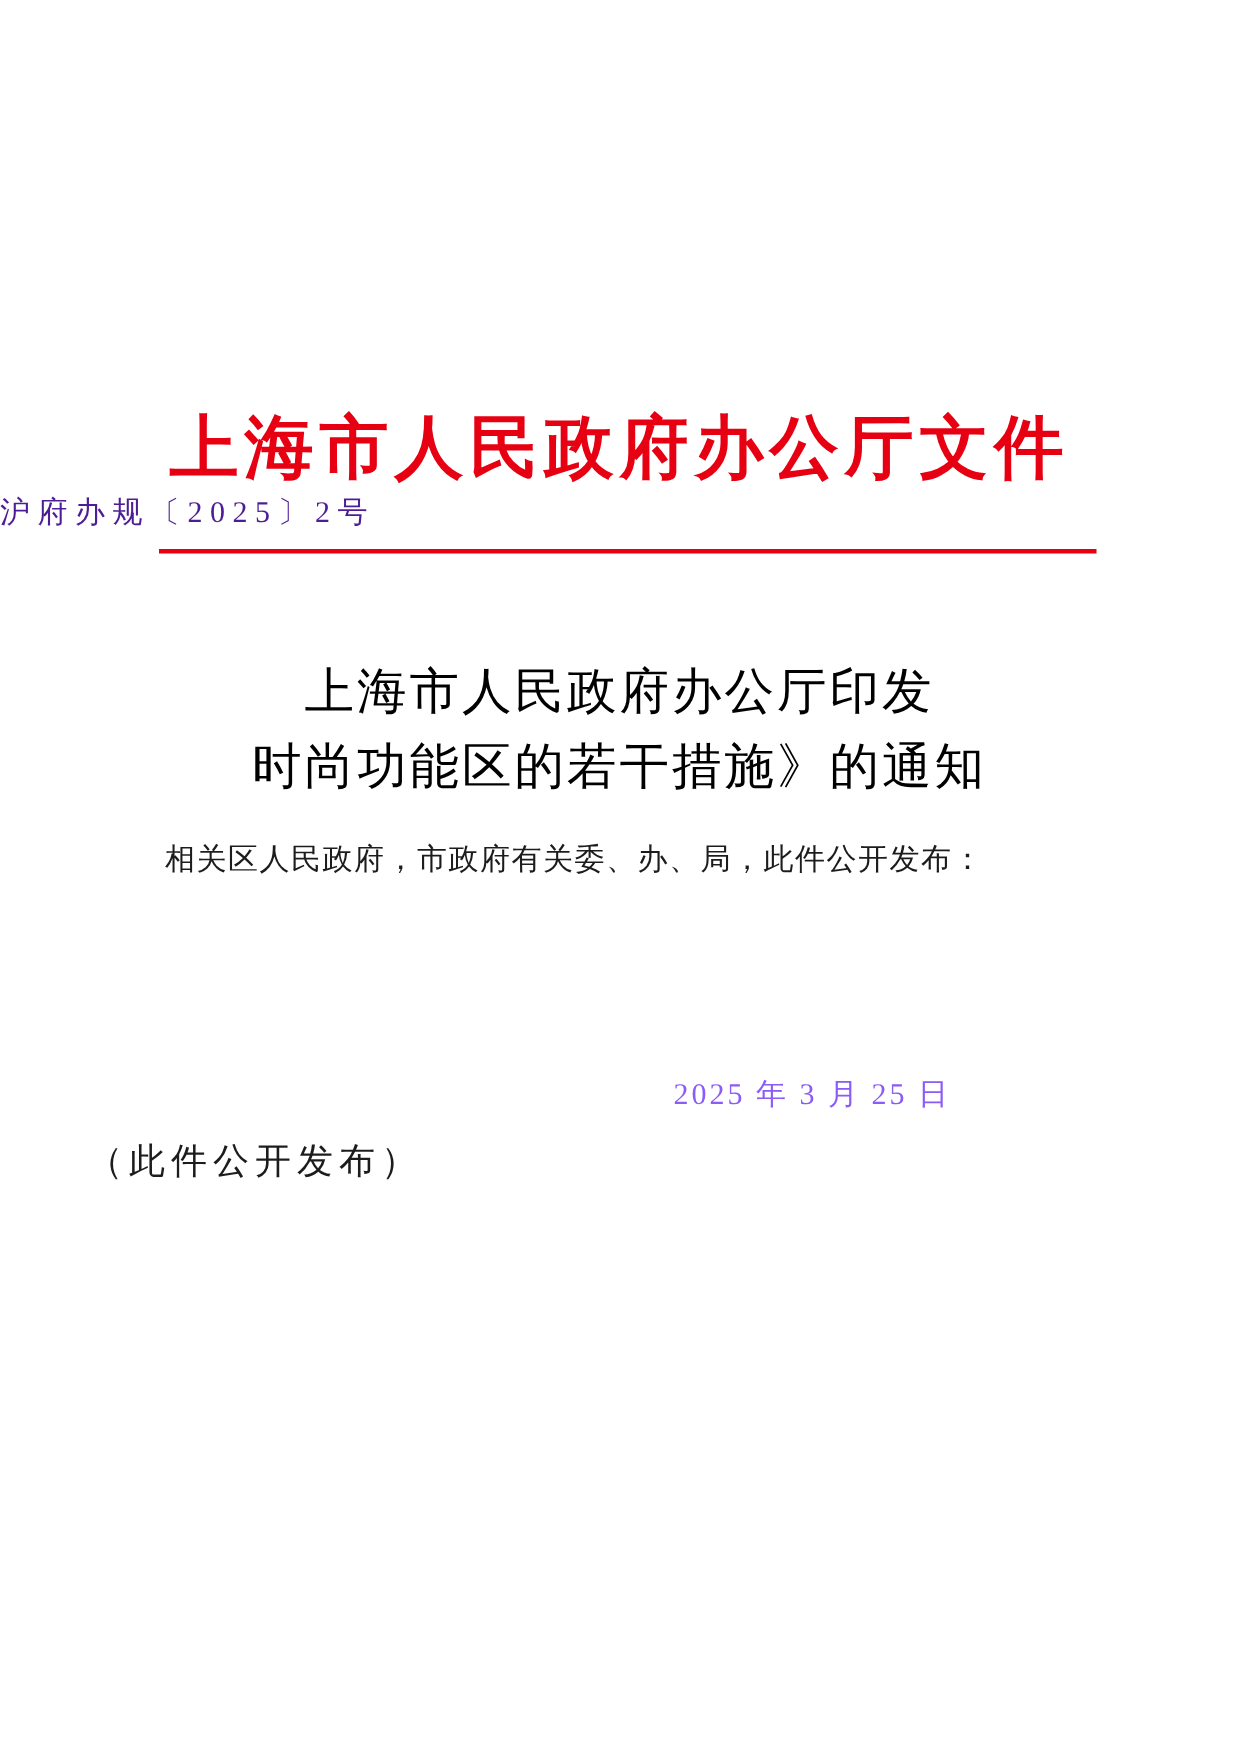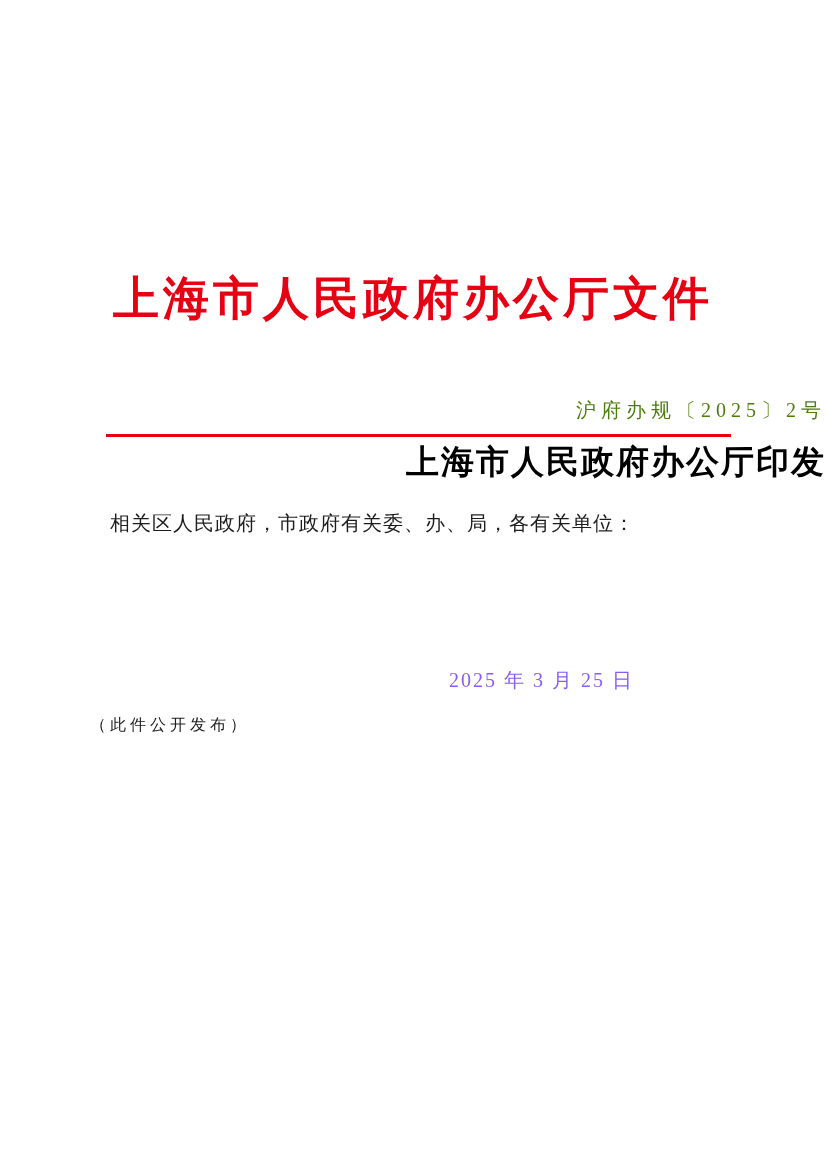--- a/index.html
+++ b/index.html
@@ -26,38 +26,38 @@
     text-align: center;
     font-size: 46px;
     line-height: 58px;
     font-weight: bold;
     letter-spacing: 4px;
     color: var(--accent);
     white-space: nowrap;
   }
   
   .doc-number {
-    margin-top: 68px;
-    text-align: right;
+    text-align: left;
     font-size: 20px;
     line-height: 28px;
     letter-spacing: 5px;
-    color: #4d7c0f;
+    color: #4c1d95;
   }
   
   .red-rule {
     margin: 10px 95px 0 106px;
     height: 3px;
     background: var(--accent);
     border: none;
   }
   
   .doc-title {
-    text-align: right;
-    font-weight: bold;
+    margin-top: 68px;
+    text-align: center;
+    font-weight: normal;
     font-size: 33px;
     line-height: 50px;
     letter-spacing: 2px;
     color: #000000;
   }
   
   .body-text {
     margin: 13px 106px 0 110px;
     font-size: 20px;
     line-height: 47px;
@@ -75,22 +75,22 @@
     padding-right: 192px;
     font-size: 20px;
     line-height: 28px;
     letter-spacing: 2px;
     color: #8b5cf6;
     white-space: nowrap;
   }
   
   .public-note {
     margin-top: 17px;
-    padding-left: 90px;
-    font-size: 16px;
+    padding-left: 58px;
+    font-size: 24px;
     line-height: 28px;
     letter-spacing: 4px;
     color: #1c1c1c;
   }
   
   .page-footer {
     position: absolute;
     top: 1036px;
     right: 126px;
     display: inline-flex;
@@ -115,24 +115,25 @@
 <div class="page">
 
   <div class="masthead">上海市人民政府办公厅文件</div>
 
   <div class="doc-number">沪府办规〔2025〕2号</div>
 
   <hr class="red-rule">
 
   <div class="doc-title">
     <div>上海市人民政府办公厅印发</div>
+    <div>时尚功能区的若干措施》的通知</div>
   </div>
 
   <div class="body-text">
-    <p>相关区人民政府，市政府有关委、办、局，各有关单位：</p>
+    <p>相关区人民政府，市政府有关委、办、局，此件公开发布：</p>
   </div>
 
   <div class="signoff-date">2025 年 3 月 25 日</div>
 
   <div class="public-note">（此件公开发布）</div>
 
   <div class="page-footer">
     <span class="dash">—</span>
     <span class="num">1</span>
     <span class="dash">—</span>

